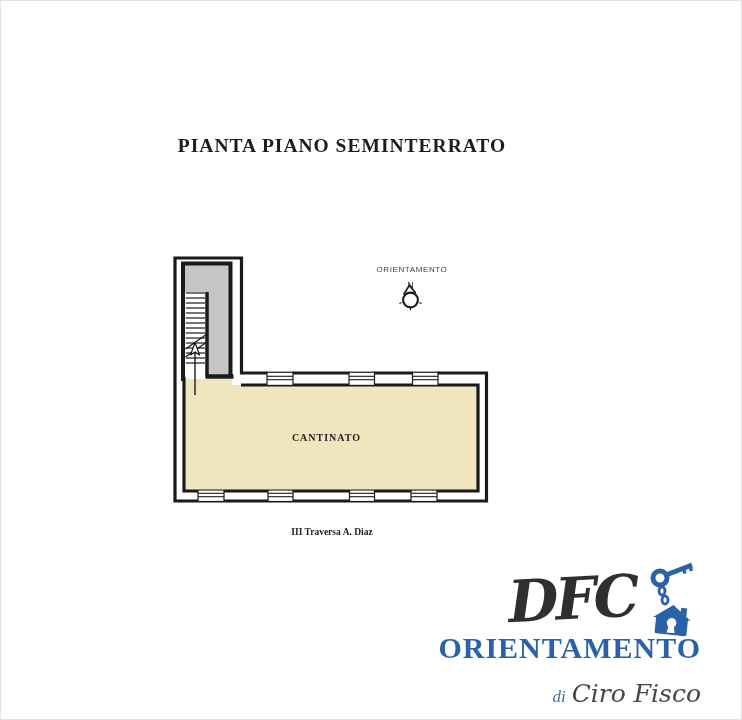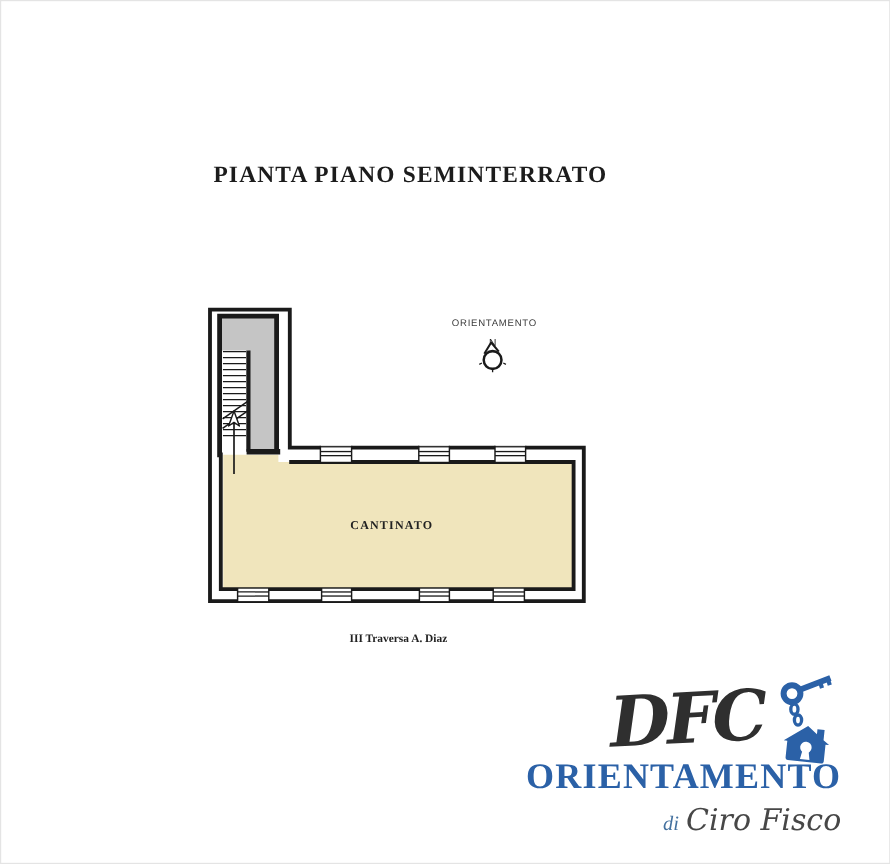--- a/index.html
+++ b/index.html
@@ -41,21 +41,21 @@
   .immobiliare{
     font-family:"Liberation Serif","DejaVu Serif",serif;
     font-weight:bold;
     font-size:30px;
     letter-spacing:1px;
     color:#2b61a7;
     margin-top:-10px;
     white-space:nowrap;
   }
   .owner-line{
-    margin-top:4px;
+    margin-top:14px;
     white-space:nowrap;
   }
   .di{
     font-family:"Liberation Serif",serif;
     font-style:italic;
     font-size:17px;
     color:#44719f;
     margin-right:6px;
   }
   .owner{

